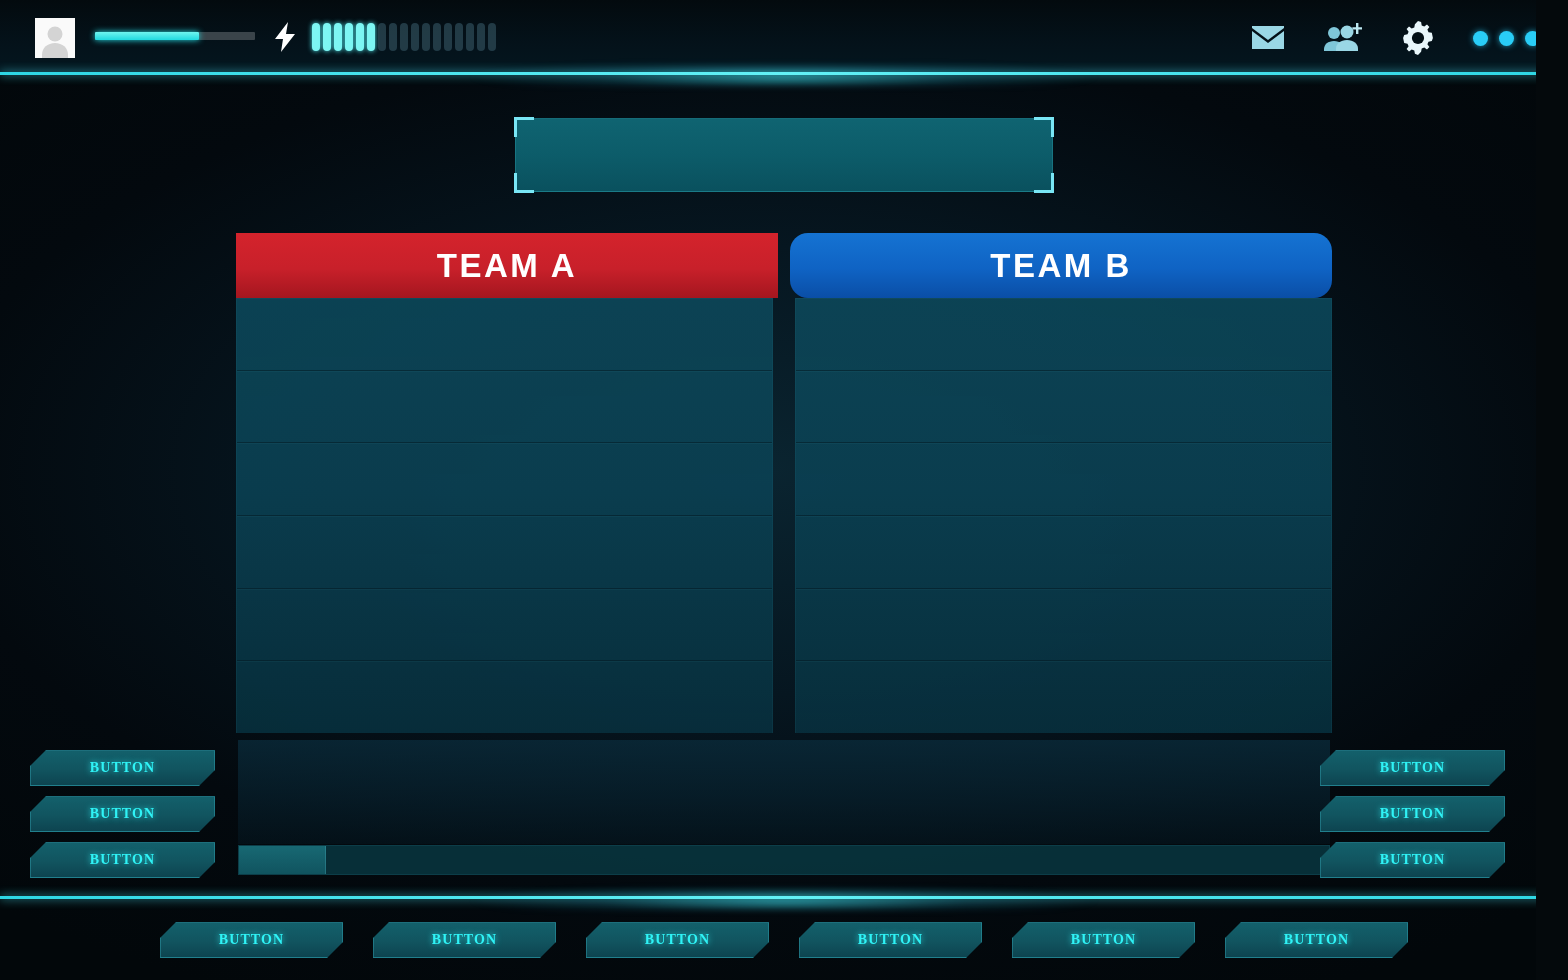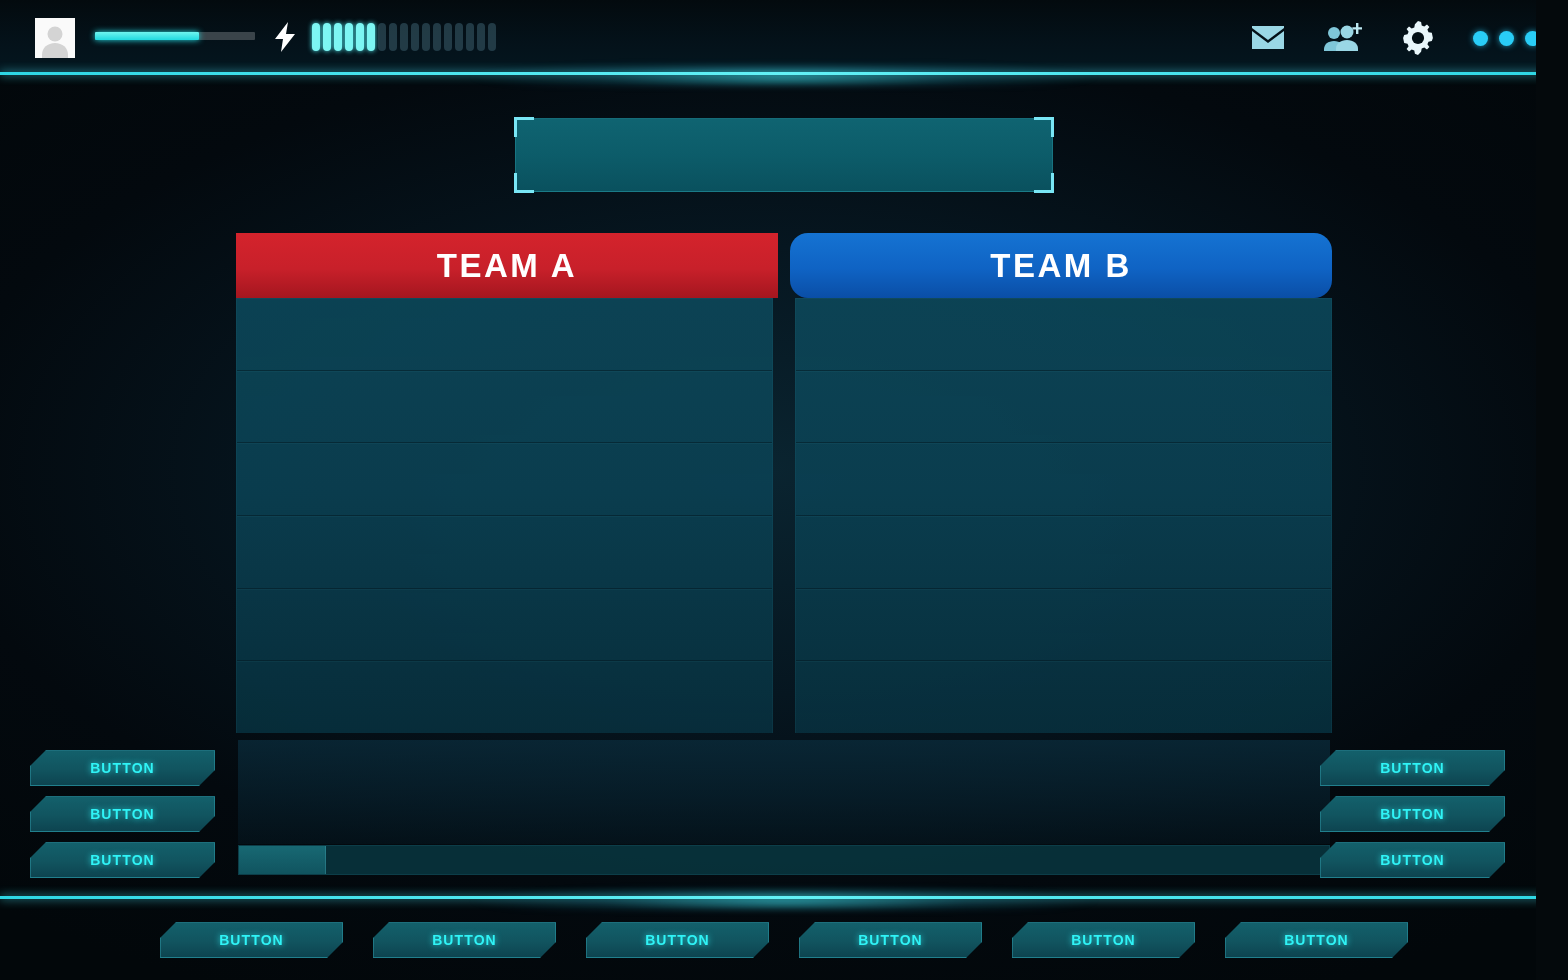--- a/index.html
+++ b/index.html
@@ -141,20 +141,21 @@
     position:relative;
     height:36px;
     display:flex; align-items:center; justify-content:center;
     background:linear-gradient(180deg,#13606b 0%, #11545f 55%, #0d4450 100%);
     color:#2ff3f6;
     font-size:14px; font-weight:bold; letter-spacing:1.1px;
     text-shadow:0 0 6px rgba(47,243,246,.8);
     border:1px solid rgba(60,190,205,.35);
     clip-path:polygon(16px 0, 100% 0, 100% calc(100% - 16px), calc(100% - 16px) 100%, 0 100%, 0 16px);
     cursor:pointer;
+    font-family:Liberation Serif, serif;
   }
 
   
   #lowerpanel {
     position:absolute; left:238px; top:740px; width:1092px; height:104px;
     background:linear-gradient(180deg, rgba(10,44,60,.75) 0%, rgba(8,36,50,.6) 55%, rgba(5,24,34,.5) 100%);
   }
   #statusbar {
     position:absolute; left:238px; top:845px; width:1092px; height:30px;
     background:rgba(9,56,66,.82);

